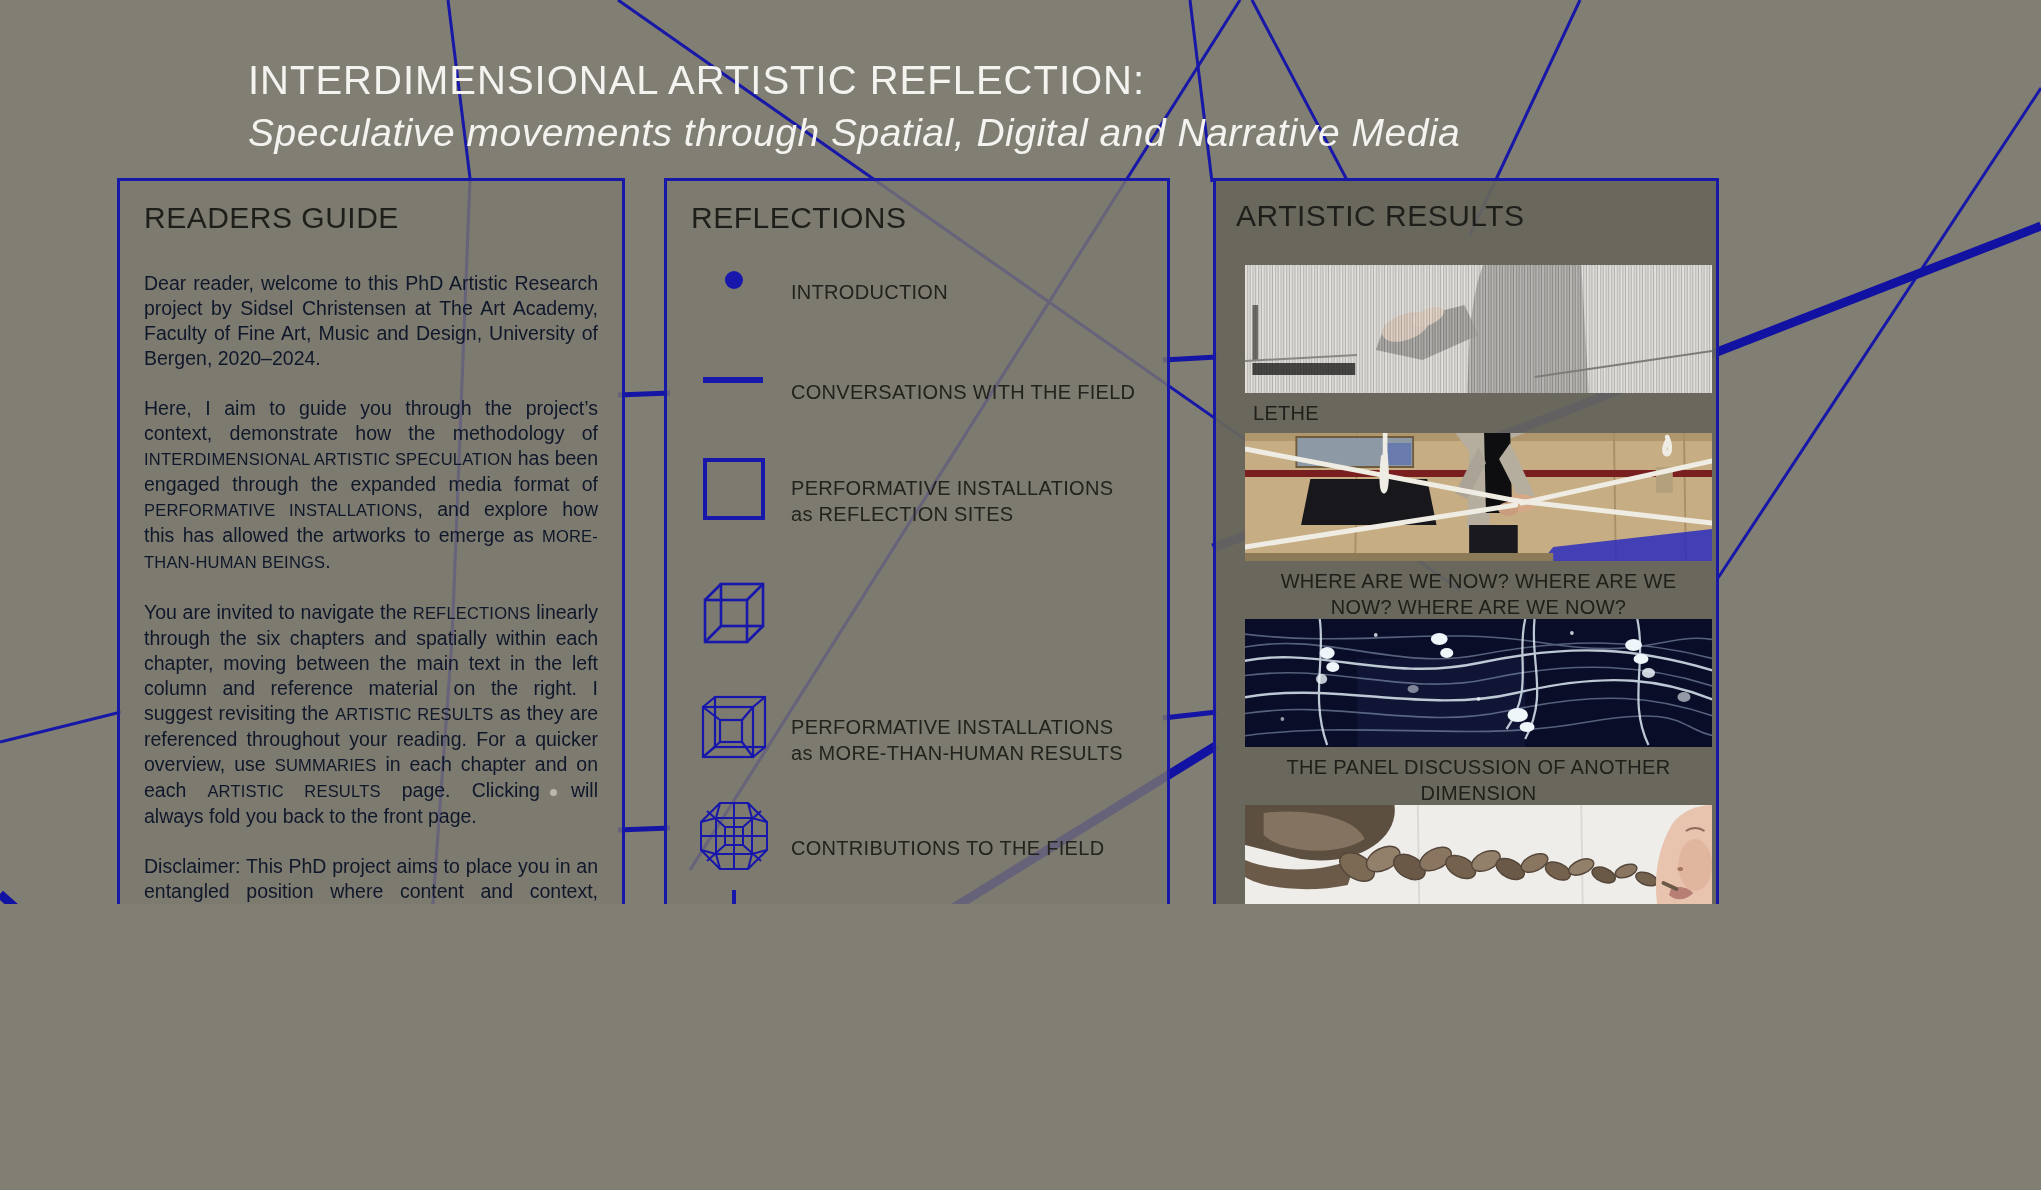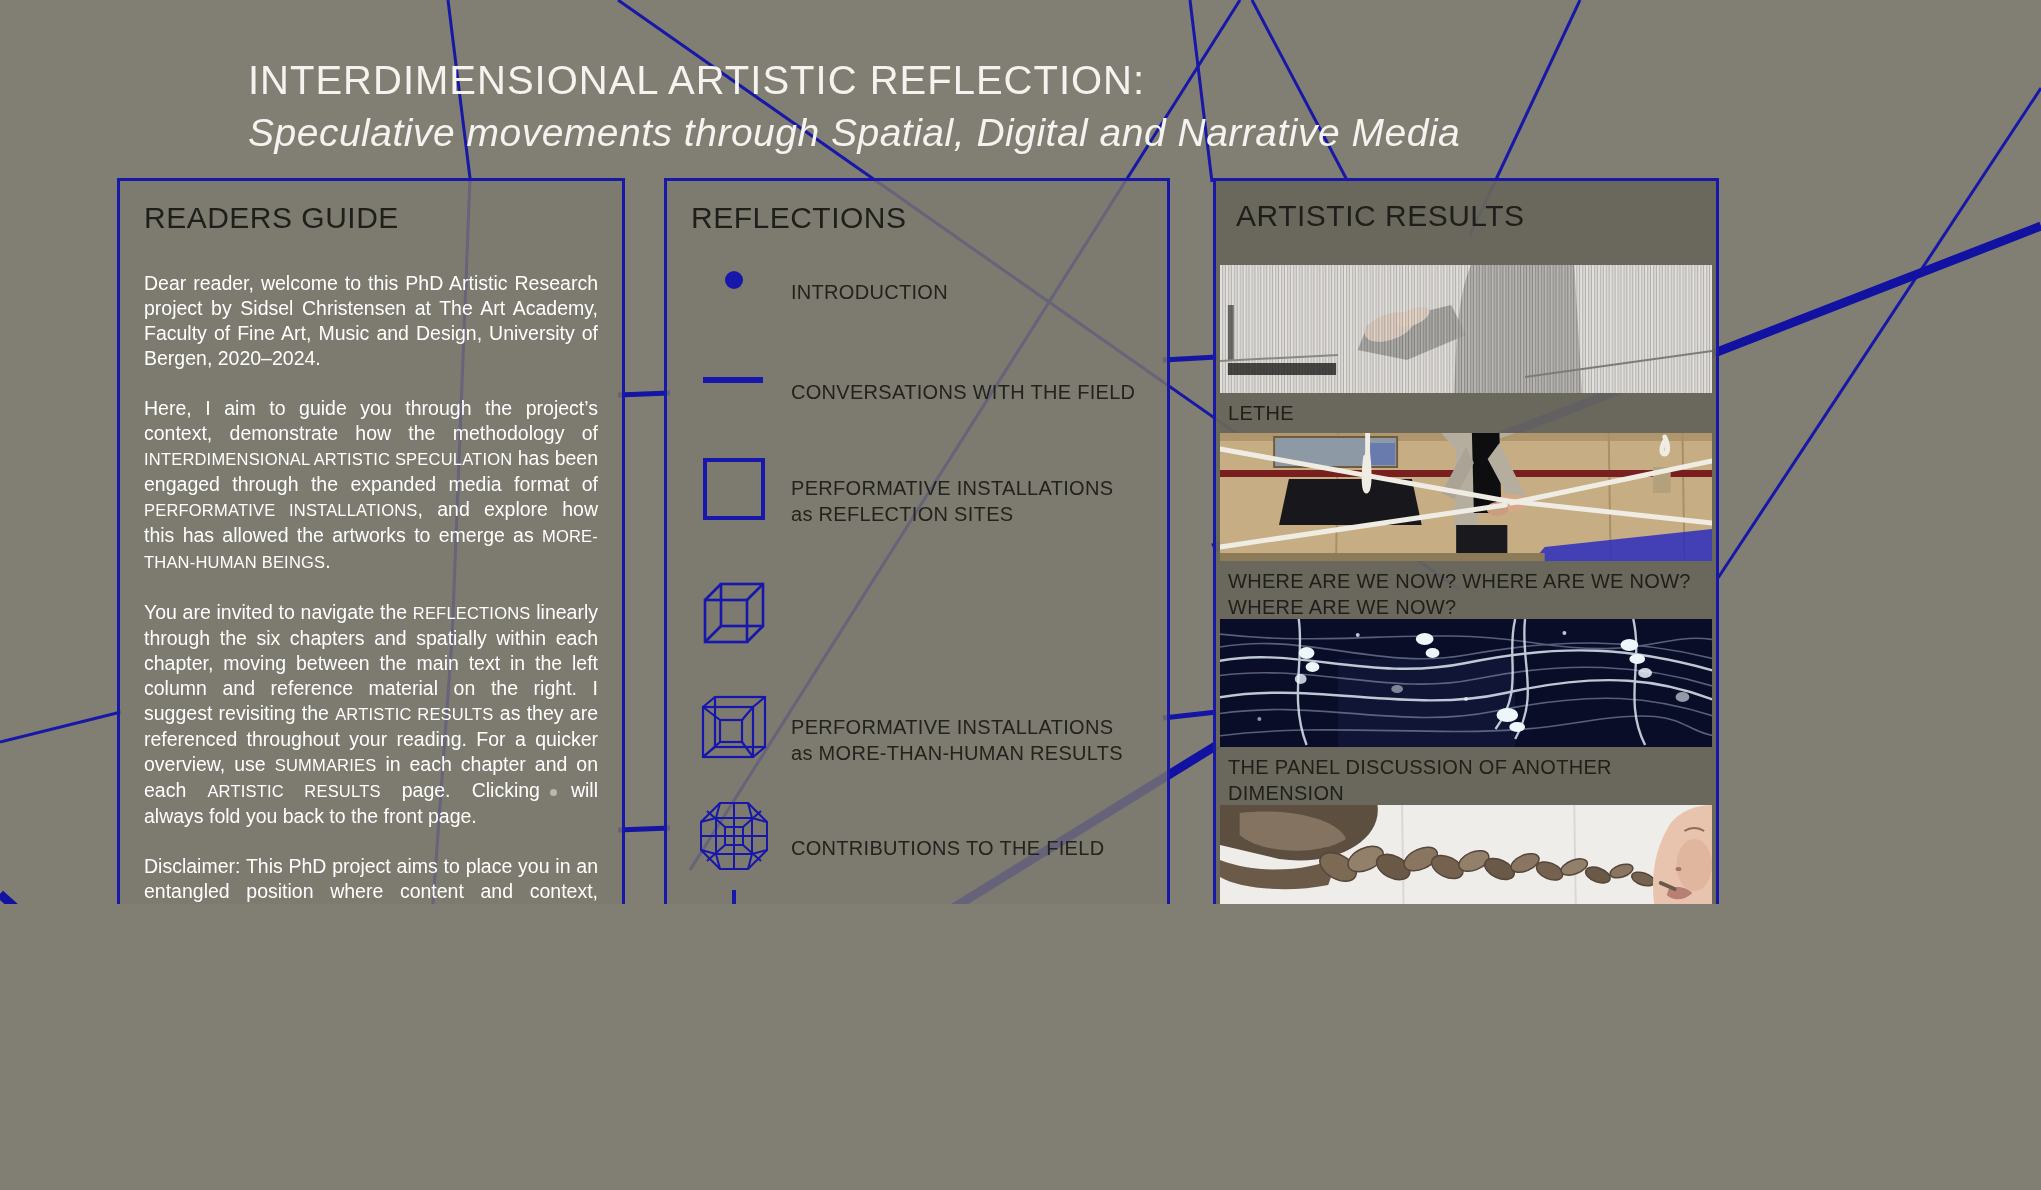--- a/index.html
+++ b/index.html
@@ -15,40 +15,40 @@
   
   .panel{position:absolute;top:178px;height:794px;box-sizing:border-box;
          border:3px solid #1717A8;background:rgba(124,121,110,0.78);}
   .panel.left{left:117px;width:508px;}
   .panel.mid{left:664px;width:506px;}
   .panel.right{left:1213px;width:506px;background:rgba(104,102,91,0.93);padding:0;}
 
   .panel h2{margin:20px 16px 0 24px;font-size:30px;font-weight:400;color:#1e1e1a;letter-spacing:.5px;}
 
   
-  .rg-body{margin:36px 24px 0 24px;color:#ffffff;font-size:19.5px;line-height:25px;text-align:justify;}
+  .rg-body{margin:36px 24px 0 24px;color:#0f172a;font-size:19.5px;line-height:25px;text-align:justify;}
   .rg-body p{margin:0 0 25px 0;}
   .sc{font-size:16.5px;letter-spacing:.2px;}
   .tiny-dot{display:inline-block;width:7px;height:7px;border-radius:50%;
             background:#b9b7ae;margin:0 14px 1px 10px;}
 
   
   .nav-row{position:absolute;left:26px;width:450px;height:84px;display:flex;align-items:center;cursor:pointer;}
   .nav-icon{width:82px;height:82px;flex:0 0 82px;display:flex;align-items:center;justify-content:center;}
   .nav-label{margin-left:16px;font-size:20px;line-height:26px;color:#23231e;letter-spacing:.3px;margin-top:24px;}
 
   
   .ar-head{height:66px;}
   .ar-head h2{margin:18px 0 0 20px;}
-  .ar-item{cursor:pointer;}
+  .ar-item{cursor:pointer;padding-left:25px;}
   .ar-img{display:block;height:128px;margin:0 4px;}
   .ar-img svg{display:block;width:100%;height:100%;}
   .ar-cap{padding:7px 12px 6px 12px;font-size:20px;line-height:26px;color:#20201a;letter-spacing:.3px;}
   .cap1{height:27px;}
-  .cap2{height:45px;}
+  .cap2{height:45px;text-align:center;}
 </style>
 </head>
 <body>
 
 <div class="stage">
 
   <svg class="bg" width="2041" height="1190" viewBox="0 0 2041 1190">
     <g stroke="#1717A8" stroke-width="3" fill="none">
       <path d="M 448 0 L 470 178 L 452 640 L 428 972 L 424 1190"></path>
       <line x1="618" y1="0" x2="1460" y2="590"></line>

